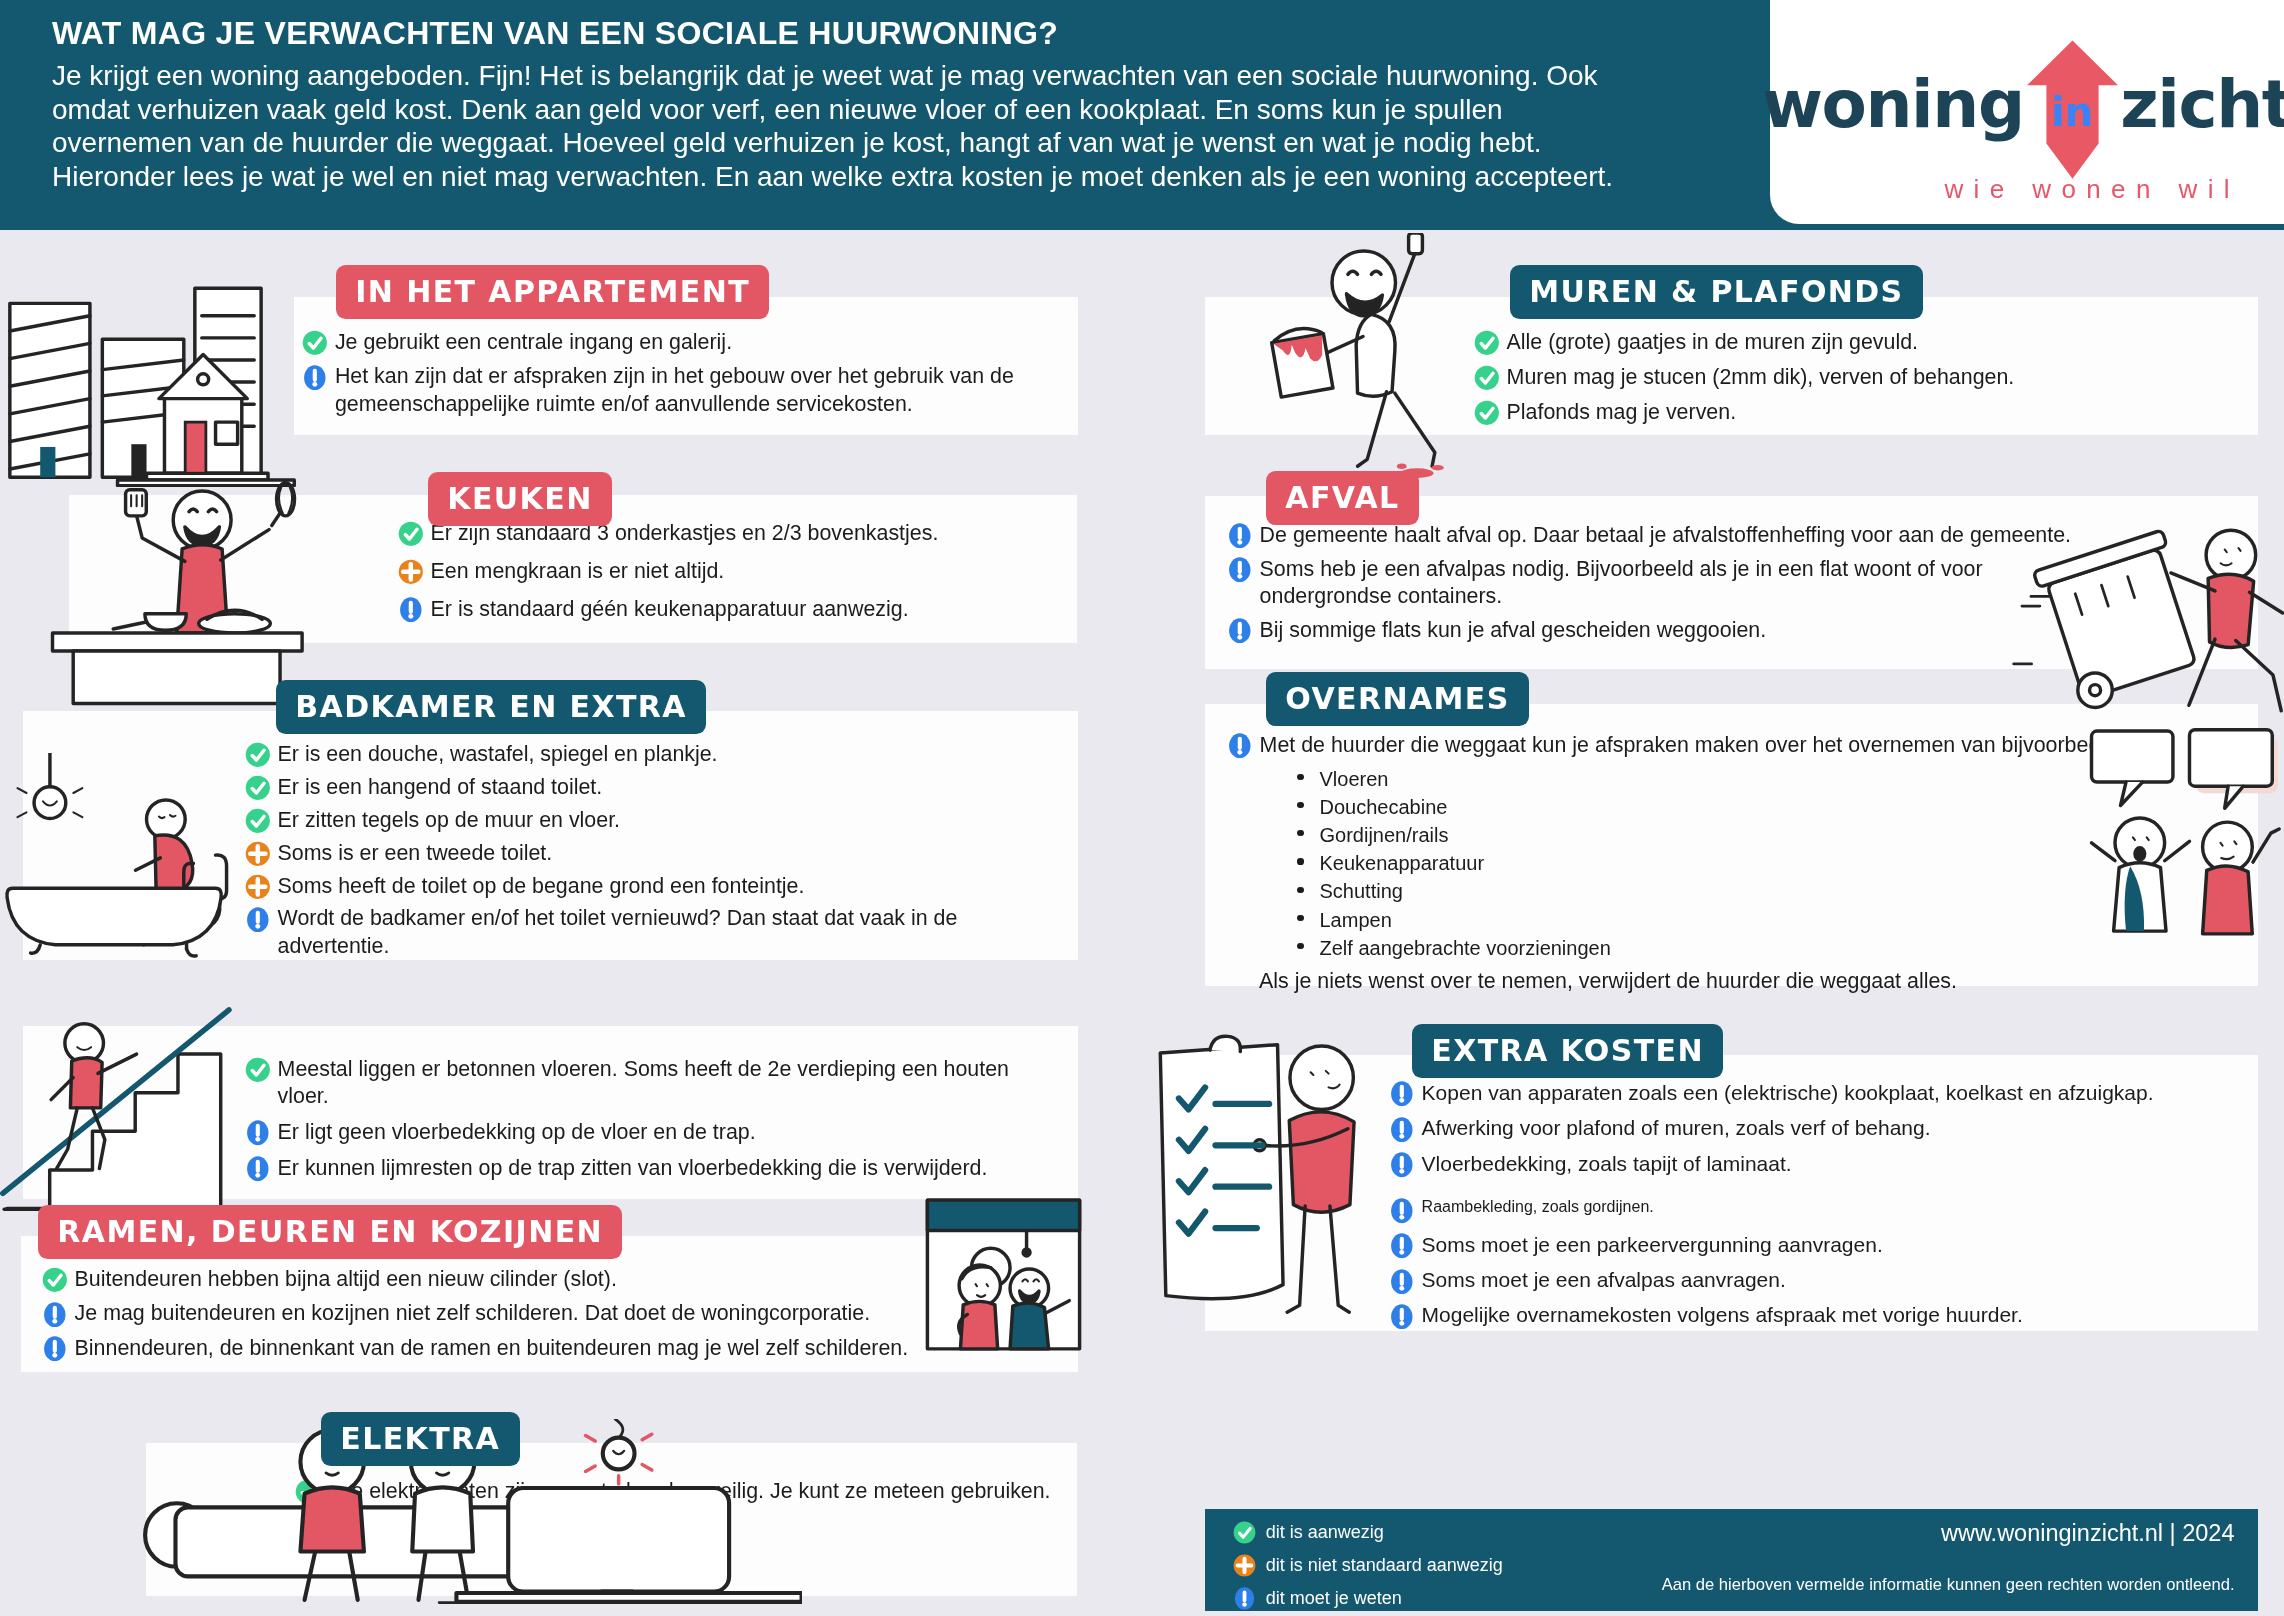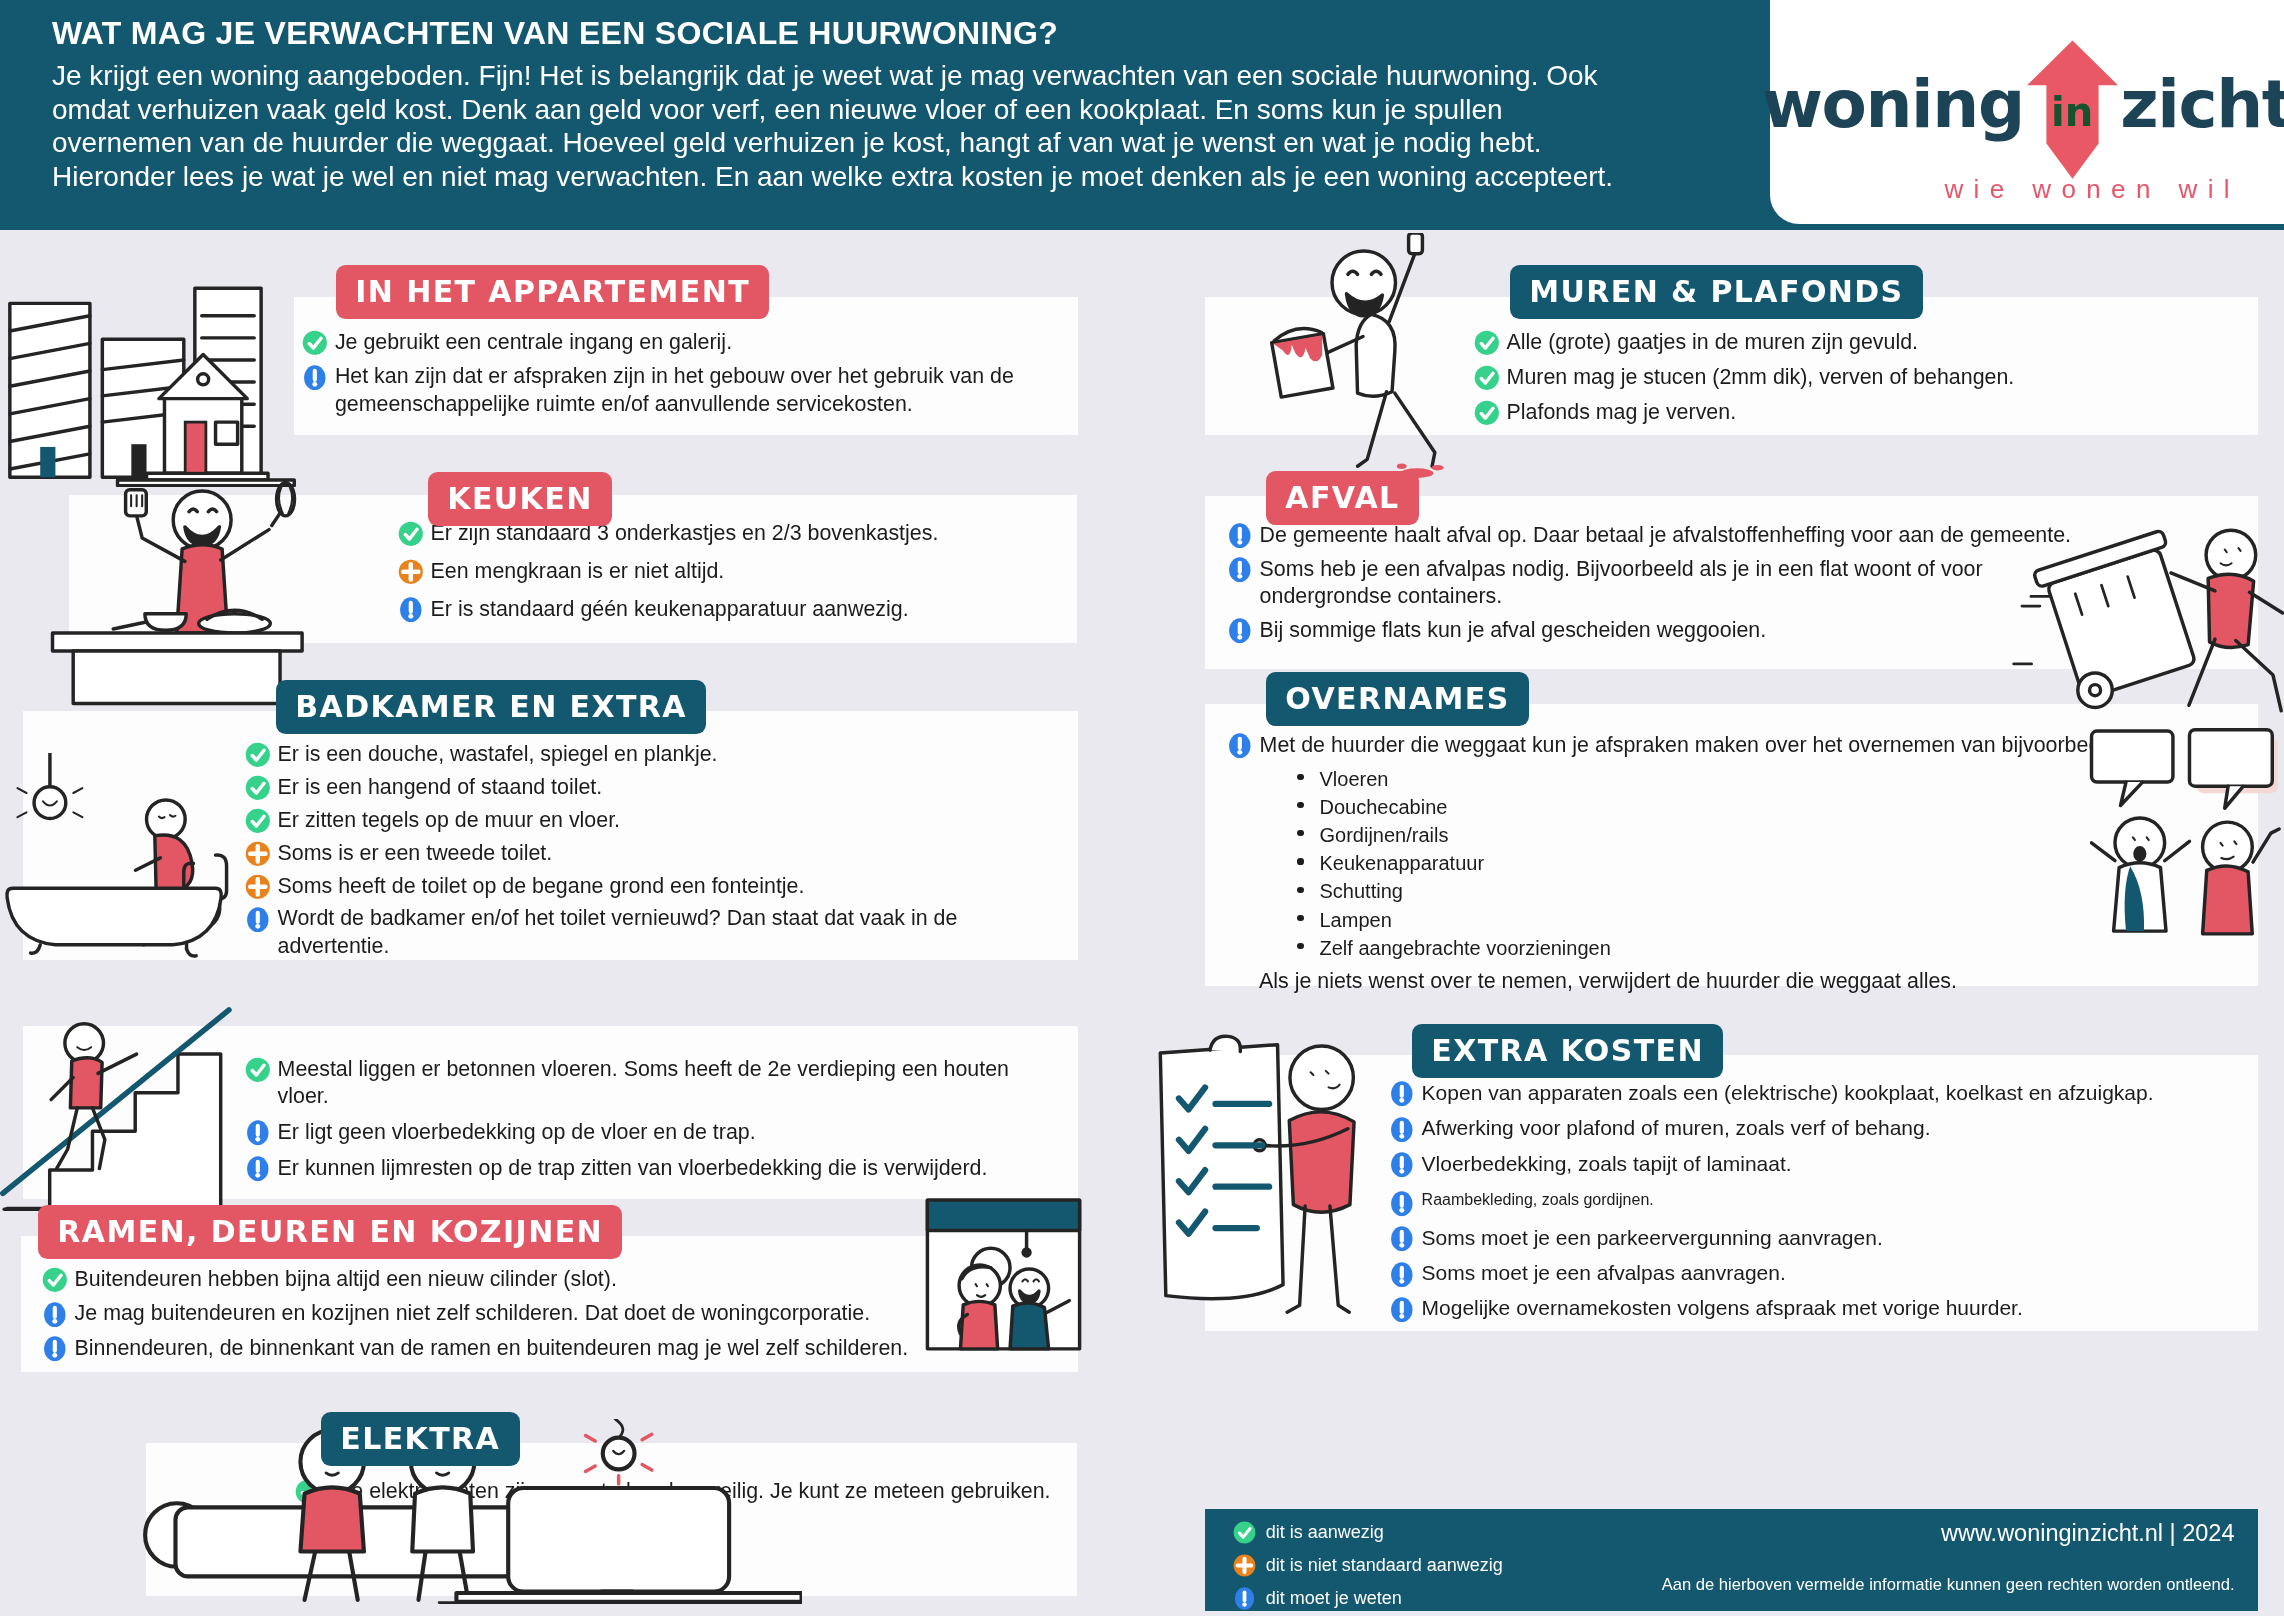--- a/index.html
+++ b/index.html
@@ -9,21 +9,21 @@
   
   .header{position:absolute;left:0;top:0;width:2284px;height:230px;background:#14586f;}
   .header-title{position:absolute;left:52px;top:15px;font-size:32px;font-weight:bold;color:#fff;letter-spacing:0.3px;}
   .header-intro{position:absolute;left:52px;top:59px;width:1713px;font-size:28px;line-height:1.2;color:#fff;white-space:pre-line;}
 
   
   .logo-panel{position:absolute;left:1770px;top:0;width:514px;height:224px;background:#fff;border-radius:0 0 0 29px;}
   .logo-row{position:absolute;left:0;top:33px;width:514px;display:flex;justify-content:center;align-items:center;}
   .logo-word{font-size:66px;font-weight:bold;color:#1d4456;font-family:"DejaVu Sans",sans-serif;letter-spacing:-1.4px;line-height:1;}
   .logo-house{position:relative;width:91px;height:144px;margin:0 2.8px;top:4.1px;}
-  .logo-house .in{position:absolute;left:0;top:52px;width:100%;text-align:center;color:#14532d;font-size:40px;font-weight:bold;font-family:"DejaVu Sans",sans-serif;}
+  .logo-house .in{position:absolute;left:0;top:52px;width:100%;text-align:center;color:#3b82f6;font-size:40px;font-weight:bold;font-family:"DejaVu Sans",sans-serif;}
   .logo-tagline{position:absolute;right:44px;top:174px;font-size:26px;color:#e8566a;letter-spacing:10.4px;font-weight:500;}
 
   
   .box{position:absolute;background:#fdfdfe;z-index:1;}
   .badge{position:absolute;z-index:3;color:#fff;font-weight:bold;font-size:30px;line-height:1.1;letter-spacing:1.4px;padding:10.4px 19.3px;border-radius:9.7px;font-family:"DejaVu Sans",sans-serif;white-space:nowrap;}
   .badge.red{background:#e25763;}
   .badge.teal{background:#14586f;}
 
   .items{position:relative;}
   .item{display:flex;align-items:flex-start;gap:7px;}
@@ -318,21 +318,21 @@
             <use href="#i-info"></use>
           </svg>
         <div class="txt" style="font-size:21px;">Kopen van apparaten zoals een (elektrische) kookplaat, koelkast en afzuigkap.</div>
       </div>
       <div class="item" style="margin-bottom:8.3px;">
         <svg class="icn" viewBox="0 0 37 37" width="25.6" height="25.6">
             <use href="#i-info"></use>
           </svg>
         <div class="txt" style="font-size:21px;">Afwerking voor plafond of muren, zoals verf of behang.</div>
       </div>
-      <div class="item" style="margin-bottom:12px;align-items:center;">
+      <div class="item" style="margin-bottom:19px;align-items:center;">
         <svg class="icn" viewBox="0 0 37 37" width="25.6" height="25.6">
             <use href="#i-info"></use>
           </svg>
         <div class="txt" style="font-size:21px;">Vloerbedekking, zoals tapijt of laminaat.</div>
       </div>
       <div class="item" style="margin-bottom:8.3px;">
         <svg class="icn" viewBox="0 0 37 37" width="25.6" height="25.6">
             <use href="#i-info"></use>
           </svg>
         <div class="txt" style="font-size:16px;">Raambekleding, zoals gordijnen.</div>

